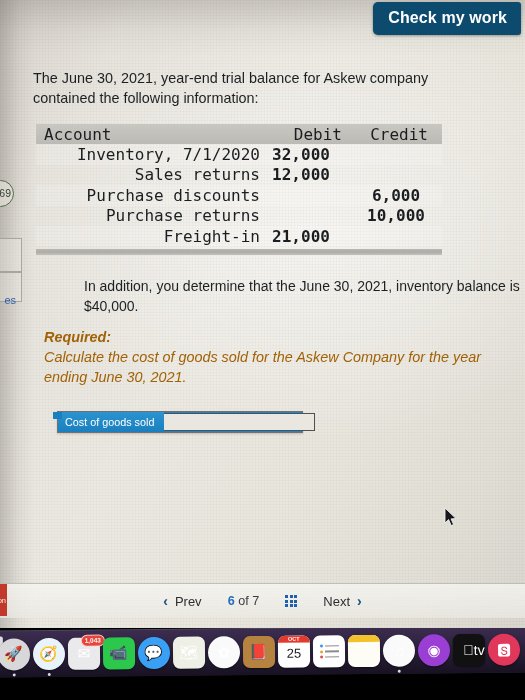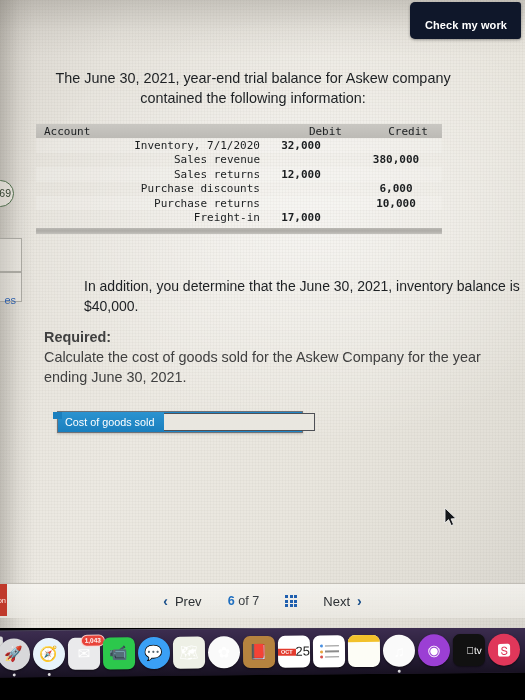--- a/index.html
+++ b/index.html
@@ -51,54 +51,53 @@
     pointer-events: none;
   }
 
   .content { position: relative; z-index: 4; }
 
   
   #check-my-work {
     position: absolute;
     right: 4px;
     top: 2px;
-    background: #0f172a;
+    background: #0c4a6e;
     color: #ffffff;
-    font-size: 11px;
+    font-size: 16px;
     font-weight: bold;
     letter-spacing: 0.1px;
-    padding: 17px 14px 8px 15px;
+    padding: 7px 14px 8px 15px;
     border: none;
     border-radius: 5px 3px 3px 5px;
     box-shadow: 0 1px 3px rgba(0,0,0,0.35);
     font-family: "Liberation Sans", sans-serif;
     cursor: pointer;
     white-space: nowrap;
   }
 
   
   #intro {
     position: absolute;
     left: 33px;
     top: 68px;
     width: 440px;
     font-size: 14.4px;
     line-height: 20px;
     color: #1d2023;
-    text-align: center;
   }
 
   
   #trial-balance {
     position: absolute;
     left: 36px;
     top: 124px;
     width: 406px;
     font-family: "DejaVu Sans Mono", "Liberation Mono", monospace;
-    font-size: 11px;
+    font-size: 16px;
     color: #1b1e20;
   }
   #trial-balance table {
     width: 100%;
     border-collapse: collapse;
   }
   #trial-balance th, #trial-balance td {
     padding: 0.7px 0;
     font-weight: normal;
     white-space: nowrap;
@@ -135,21 +134,22 @@
   }
 
   
   #required {
     position: absolute;
     left: 44px;
     top: 327px;
     width: 450px;
     font-size: 14.4px;
     line-height: 20px;
-    color: #404040;
+    color: #a16207;
+    font-style: italic;
   }
   #required-title { font-weight: bold; display: block; }
 
   
   #answer-row {
     position: absolute;
     left: 57px;
     top: 411px;
     width: 246px;
     height: 22px;
@@ -373,44 +373,39 @@
           <th class="acct-h">Account</th>
           <th class="num-h deb-h">Debit</th>
           <th class="num-h cre-h">Credit</th>
         </tr>
       </thead>
       <tbody id="tb-body">
           <tr>
             <td class="acct">Inventory, 7/1/2020</td>
             <td class="num deb">32,000</td>
             <td class="num cre"></td>
-          </tr>
-          <tr>
-            <td class="acct">Sales revenue</td>
-            <td class="num deb"></td>
-            <td class="num cre">380,000</td>
           </tr>
           <tr>
             <td class="acct">Sales returns</td>
             <td class="num deb">12,000</td>
             <td class="num cre"></td>
           </tr>
           <tr>
             <td class="acct">Purchase discounts</td>
             <td class="num deb"></td>
             <td class="num cre">6,000</td>
           </tr>
           <tr>
             <td class="acct">Purchase returns</td>
             <td class="num deb"></td>
             <td class="num cre">10,000</td>
           </tr>
           <tr>
             <td class="acct">Freight-in</td>
-            <td class="num deb">17,000</td>
+            <td class="num deb">21,000</td>
             <td class="num cre"></td>
           </tr>
         </tbody>
     </table>
     <div id="tb-rule"></div>
   </div>
 
   <p id="addition">In addition, you determine that the June 30, 2021, inventory balance is $40,000.</p>
 
   <div id="required">
@@ -490,21 +485,21 @@
       <div class="dock-item">
         <div class="glyph sq" style="background: rgb(238, 240, 230);">🗺</div>
       </div>
       <div class="dock-item">
         <div class="glyph" style="background: rgb(250, 250, 250);">✿</div>
       </div>
       <div class="dock-item">
         <div class="glyph sq" style="background: rgb(181, 131, 63);">📕</div>
       </div>
       <div class="dock-item">
-        <div class="glyph sq" style="background: rgb(255, 255, 255); flex-direction: row; justify-content: flex-start; overflow: hidden;">
+        <div class="glyph sq" style="background: rgb(255, 255, 255); flex-direction: column; justify-content: flex-start; overflow: hidden;">
           <div style="background: rgb(226, 59, 46); color: rgb(255, 255, 255); font-size: 5.5px; line-height: 7px; width: 100%; text-align: center; font-weight: bold;">OCT</div>
           <div style="color: rgb(34, 34, 34); font-size: 13px; line-height: 22px; font-weight: 300;">25</div>
         </div>
       </div>
       <div class="dock-item">
         <div class="glyph sq" style="background: rgb(255, 255, 255); flex-direction: column; justify-content: center; gap: 2.5px;">
           <div style="display: flex; align-items: center; gap: 2px;">
             <span style="width:3px;height:3px;border-radius:50%;background:#4a90e2;display:block;"></span>
             <span style="width:14px;height:1.5px;background:#8c8c8c;display:block;"></span>
           </div>
@@ -524,19 +519,19 @@
         </div>
       </div>
       <div class="dock-item">
         <div class="glyph" style="background: rgb(250, 250, 250);">♫</div>
         <span class="running"></span>
       </div>
       <div class="dock-item">
         <div class="glyph" style="background: rgb(155, 63, 212);">◉</div>
       </div>
       <div class="dock-item">
-        <div class="glyph sq" style="background: rgb(17, 17, 17); color: rgb(255, 255, 255); font-size: 10px; padding-left: 10px;">tv</div>
+        <div class="glyph sq" style="background: rgb(17, 17, 17); color: rgb(255, 255, 255); font-size: 14px; padding-left: 10px;">tv</div>
       </div>
       <div class="dock-item">
         <div class="glyph" style="background: rgb(224, 55, 90);">🆂</div>
       </div>
     </div>
 </div>
 
 </body></html>

